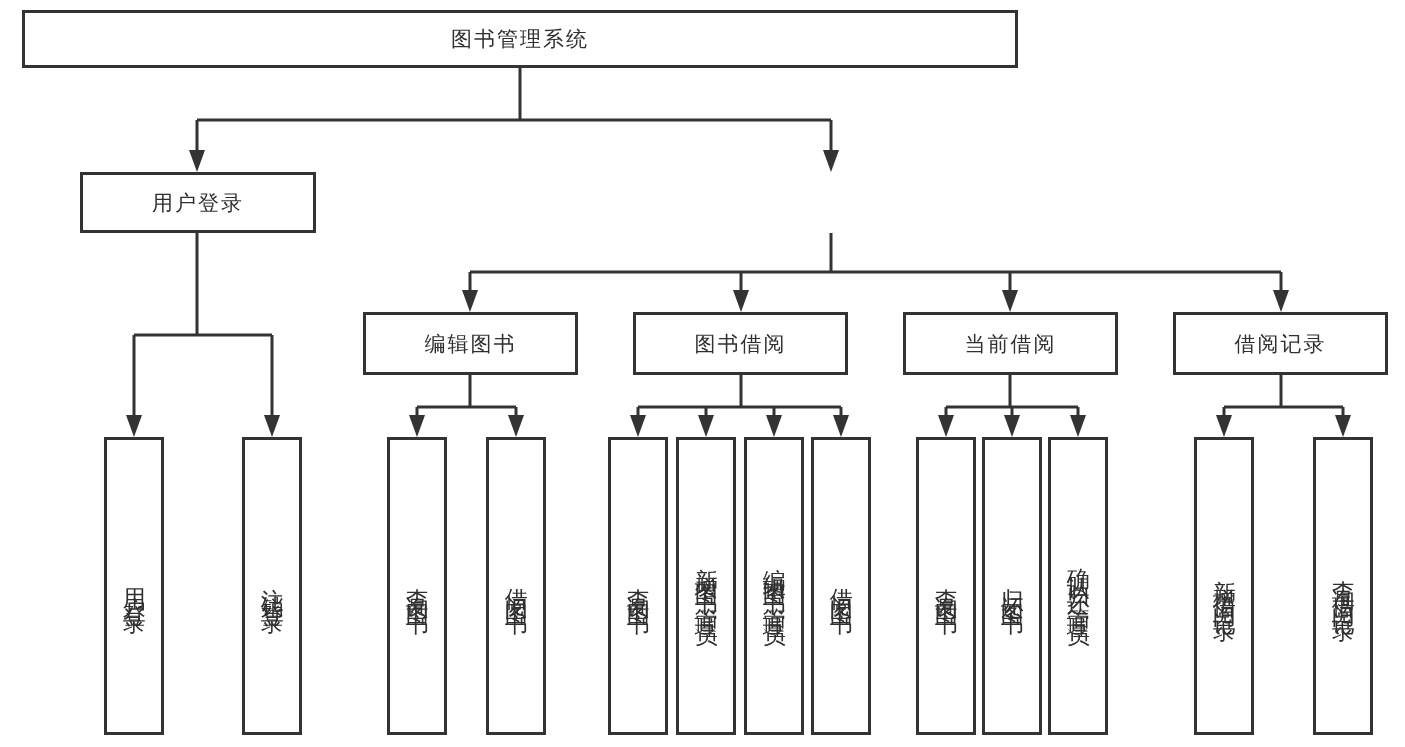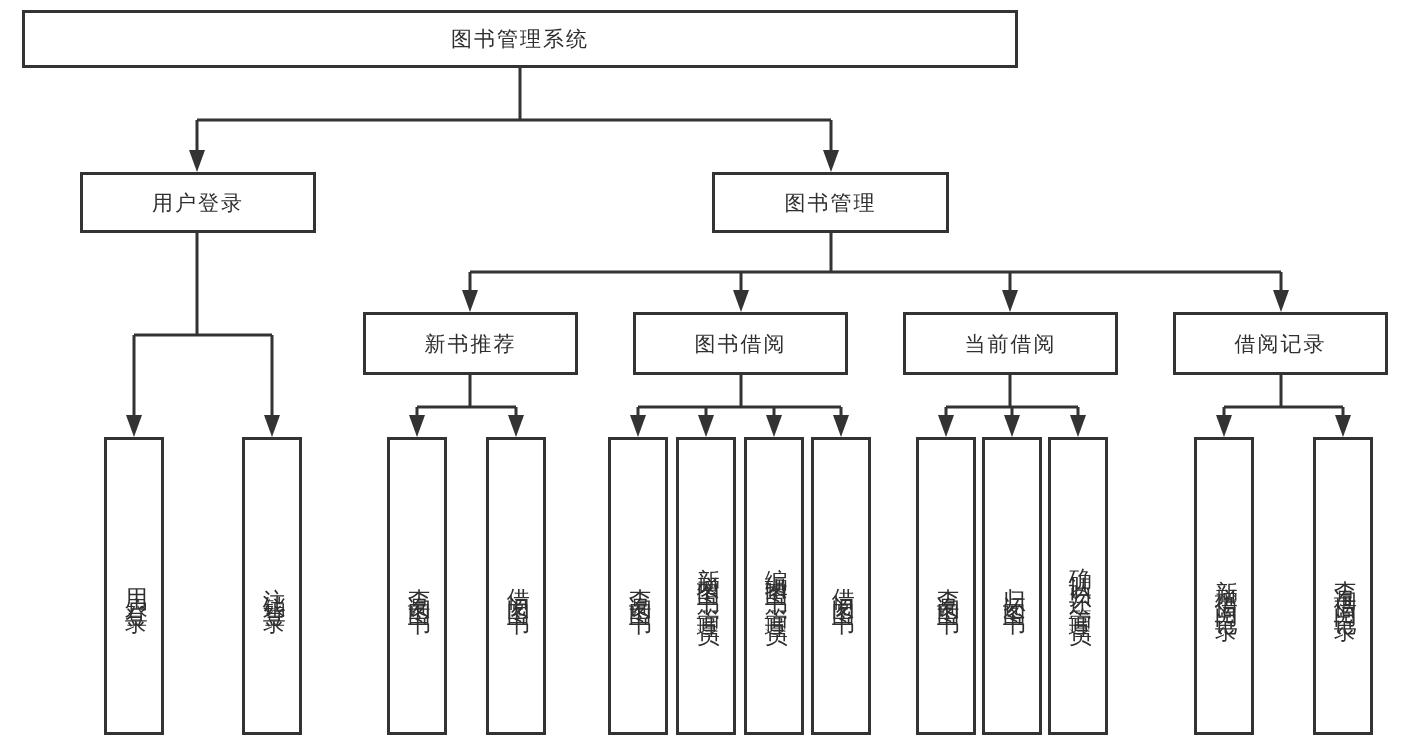--- a/index.html
+++ b/index.html
@@ -2,21 +2,21 @@
 <html><head>
 <meta charset="utf-8">
 <style>
   * { margin: 0; padding: 0; box-sizing: border-box; }
   html, body { background: #ffffff; }
   .canvas {
     position: relative;
     width: 1405px;
     height: 747px;
     background: #ffffff;
-    font-family: Liberation Mono, monospace;
+    font-family: Liberation Sans, sans-serif;
     overflow: hidden;
   }
   .connectors {
     position: absolute;
     left: 0; top: 0;
     width: 1405px; height: 747px;
   }
   .box {
     position: absolute;
     background: #ffffff;
@@ -101,26 +101,23 @@
     </g>
   </svg>
 
   <div class="box hbox" style="left:22px; top:10px; width:996px; height:58px;">
     <span>图书管理系统</span>
   </div>
 
   <div class="box hbox" style="left:80px; top:172px; width:236px; height:61px;">
     <span>用户登录</span>
   </div>
-  <div class="box hbox" style="left:712px; top:172px; width:237px; height:61px;">
-    <span>图书管理</span>
-  </div>
 
   <div class="box hbox" style="left:363px; top:312px; width:215px; height:63px;">
-    <span>新书推荐</span>
+    <span>编辑图书</span>
   </div>
   <div class="box hbox" style="left:633px; top:312px; width:215px; height:63px;">
     <span>图书借阅</span>
   </div>
   <div class="box hbox" style="left:903px; top:312px; width:215px; height:63px;">
     <span>当前借阅</span>
   </div>
   <div class="box hbox" style="left:1173px; top:312px; width:215px; height:63px;">
     <span>借阅记录</span>
   </div>

